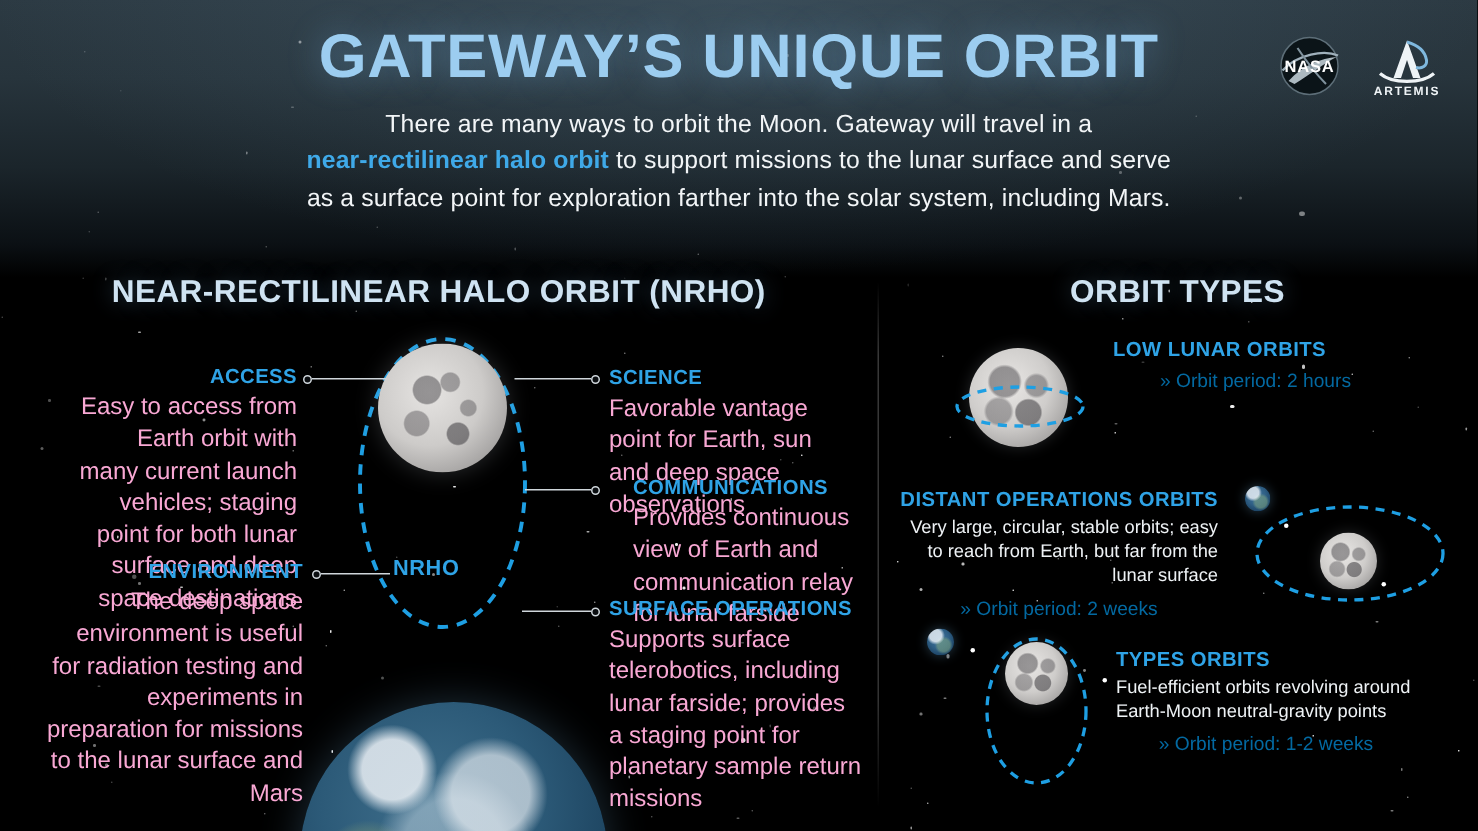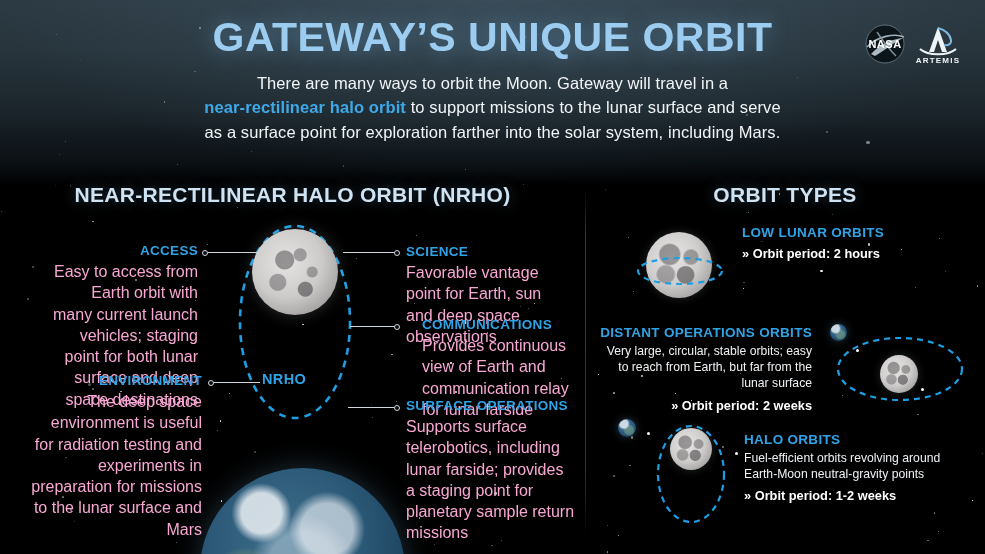--- a/index.html
+++ b/index.html
@@ -32,21 +32,21 @@
     color:#9ccdf0; line-height:1.05;
     text-shadow:0 0 22px rgba(120,180,225,.45);
     font-family:"Liberation Sans", sans-serif;
   }
   .subtitle {
     margin-top:12px; font-size:16.5px; line-height:1.48;
     color:#f2f5f7; font-weight:400; letter-spacing:.1px;
   }
   .subtitle .hl { color:#3fa9e8; font-weight:700; }
 
-  .logos { position:absolute; right:20px; top:22px; display:flex; align-items:center; gap:0; z-index:7;text-align:center; }
+  .logos { position:absolute; right:20px; top:22px; display:flex; align-items:center; gap:12px; z-index:7;text-align:center; }
   .logo-nasa, .logo-artemis { display:block; }
 
   
   .divider {
     position:absolute; left:585px; top:188px; width:1px; height:350px;
     background:linear-gradient(180deg,rgba(255,255,255,0) 0%,rgba(255,255,255,.22) 14%,rgba(255,255,255,.20) 80%,rgba(255,255,255,0) 100%);
     z-index:5;
   }
   .sec-title {
     position:absolute; font-size:21px; font-weight:bold; color:#cfe3f2;
@@ -93,21 +93,21 @@
   .co-right { text-align:left; }
 
   .leader { position:absolute; z-index:5; height:9px; display:flex; align-items:center; }
   .leader .ln { height:1px; background:#cfd6db; flex:1; }
   .leader .dot { width:6px; height:6px; border-radius:50%; border:1px solid #cfd6db; background:#0a0d10; flex:none; }
 
   
   .ot { position:absolute; z-index:6; }
   .ot h3 { font-size:13.5px; font-weight:bold; color:#2fa3e6; letter-spacing:.3px; margin-bottom:3px; }
   .ot p { font-size:12.2px; line-height:1.33; color:#eef2f5; }
-  .ot .period { font-size:12.8px; color:#ffffff; margin-top:6px; font-weight:700; }
+  .ot .period { font-size:12.8px; color:#0369a1; margin-top:6px; font-weight:400;text-align:center; }
 
   .moon-sm {
     position:absolute; border-radius:50%;
     background:
       radial-gradient(circle at 60% 65%, rgba(62,60,64,.55) 0 14%, rgba(0,0,0,0) 16%),
       radial-gradient(circle at 36% 34%, rgba(72,70,74,.5) 0 16%, rgba(0,0,0,0) 19%),
       radial-gradient(circle at 68% 38%, rgba(78,76,80,.45) 0 11%, rgba(0,0,0,0) 14%),
       radial-gradient(circle at 30% 64%, rgba(74,72,76,.4) 0 13%, rgba(0,0,0,0) 16%),
       radial-gradient(circle at 40% 38%, #e9e7e5 0%, #cfcdcb 48%, #a6a4a3 78%, #6b6a6a 100%);
     box-shadow:0 0 10px rgba(200,210,220,.18);
@@ -372,18 +372,18 @@
   <div class="tiny-star" style="left:921px; top:388px;"></div>
 
   <svg class="orb" style="left:655px; top:424px;" width="72" height="100" viewBox="0 0 72 100">
     <ellipse cx="36" cy="50" rx="33" ry="48" class="dash-thin"></ellipse>
   </svg>
   <div class="moon-sm" style="left:670px; top:428px; width:42px; height:42px;"></div>
   <div class="earth-sm" style="left:618px; top:419px; width:18px; height:18px;"></div>
   <div class="tiny-star" style="left:647px; top:432px;"></div>
   <div class="tiny-star" style="left:735px; top:452px;"></div>
   <div class="ot" style="left:744px; top:432px; width:200px;">
-    <h3>HALO ORBITS</h3>
+    <h3>TYPES ORBITS</h3>
     <p>Fuel-efficient orbits revolving around Earth-Moon neutral-gravity points</p>
     <div class="period">» Orbit period: 1-2 weeks</div>
   </div>
 
 </div>
 
 </body></html>

